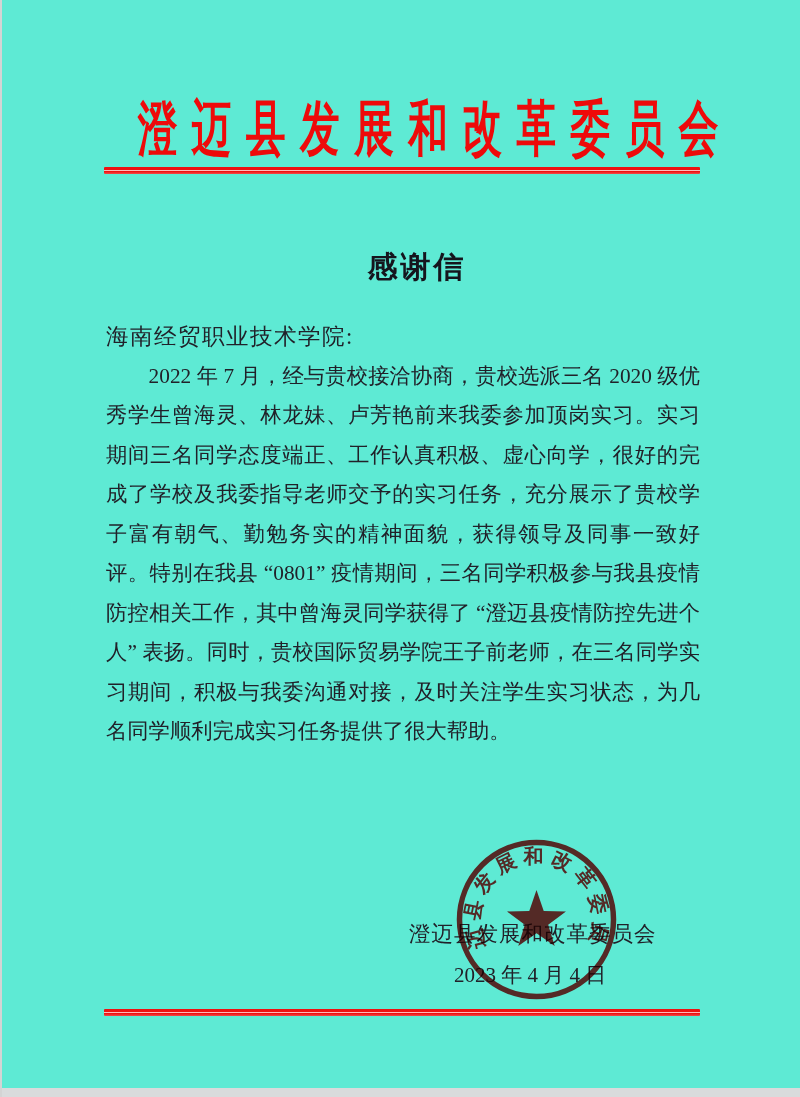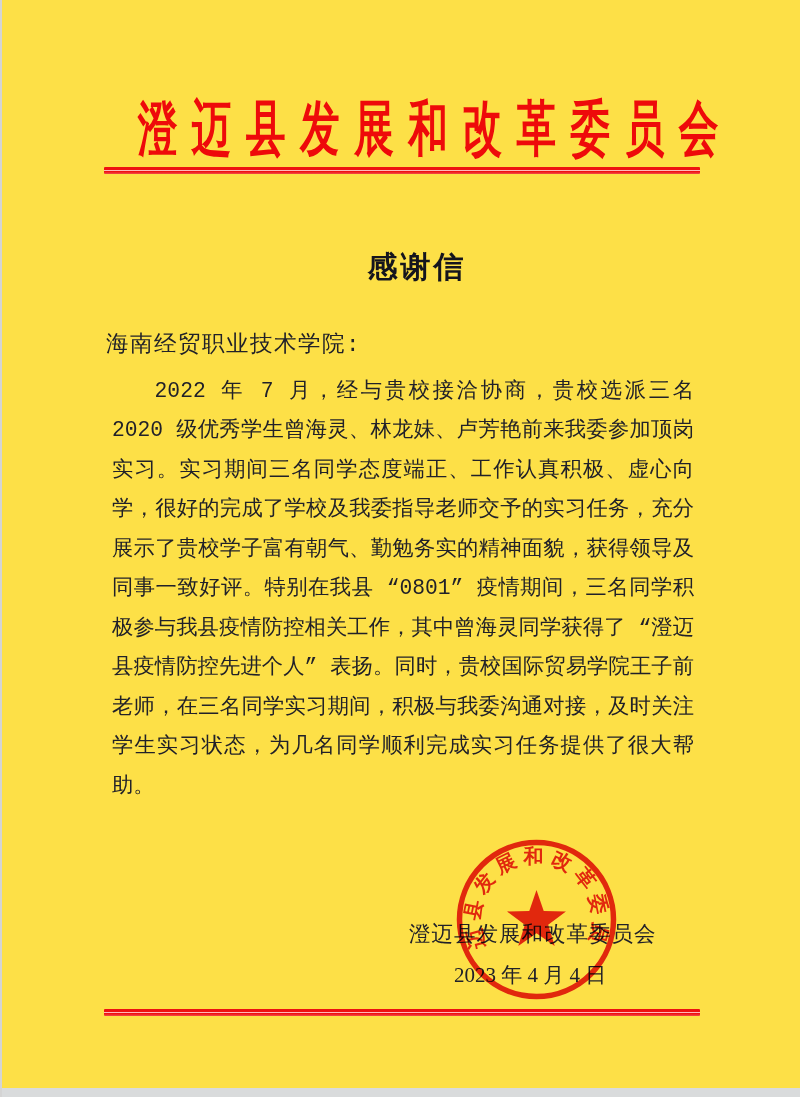--- a/index.html
+++ b/index.html
@@ -1,20 +1,20 @@
 <!DOCTYPE html>
 <html><head>
 <meta charset="utf-8">
 <style>
   html, body { margin: 0; padding: 0; background: #ffffff; }
   .page {
     position: relative;
     width: 800px;
     height: 1097px;
-    background: #fde047;
+    background: #5eead4;
     overflow: hidden;
     box-sizing: border-box;
     border-left: 2px solid #d4d4d4;
     font-family: "Liberation Serif", "DejaVu Serif", serif;
   }
   
   .org-name {
     position: absolute;
     top: 96px;
     left: 0;
@@ -52,34 +52,33 @@
     margin: 16px;
     text-align: center;
     font-size: 30px;
     font-weight: 700;
     letter-spacing: 3px;
     color: #15151d;
   }
 
   .letter-body {
     position: absolute;
-    top: 326px;
+    top: 317px;
     left: 104px;
     width: 594px;
     font-size: 21.3px;
     line-height: 39.5px;
     color: #212129;
     text-align: justify;
-    font-family: Liberation Mono, monospace;
   }
   .salutation {
     font-size: 22.5px;
     letter-spacing: 1.5px;
   }
-  .para { margin: 6px; text-indent: 2em; }
+  .para { margin: 0; text-indent: 2em; }
 
   .sign-block {
     position: absolute;
     top: 919px;
     left: 407px;
     width: 242px;
     text-align: center;
     color: #212129;
   }
   .sig-org {

